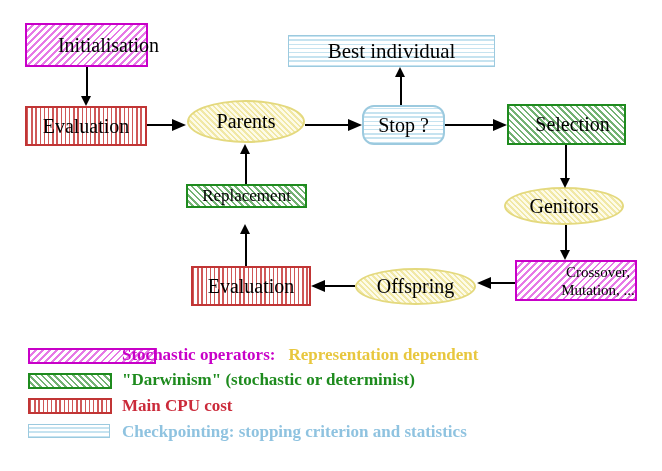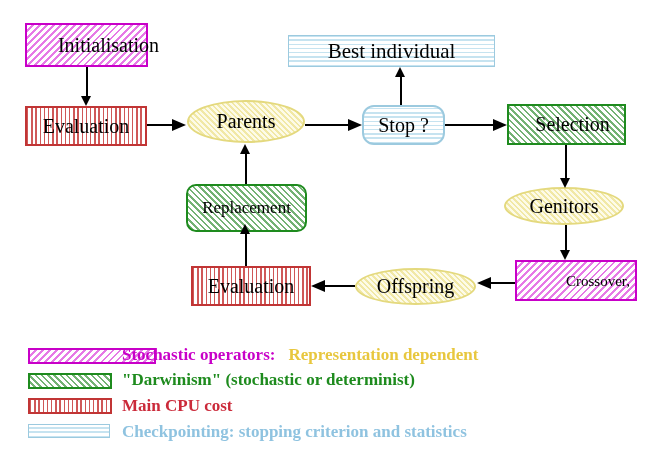--- a/index.html
+++ b/index.html
@@ -66,31 +66,32 @@
     </div>
 
   <div class="node stripe-cyan f20" style="left:362px;top:105px;width:83px;height:40px;border-radius:12px;">
       <span>Stop ?</span>
     </div>
 
   <div class="node hatch-green f20" style="left:507px;top:104px;width:119px;height:41px;padding-left:12px;">
       <span>Selection</span>
     </div>
 
-  <div class="node hatch-green f17" style="left:186px;top:184px;width:121px;height:48px;border-radius:10px;">
+  <div class="node hatch-green f17" style="left:186px;top:184px;width:121px;height:24px;">
       <span>Replacement</span>
     </div>
 
 
   <div class="node ellipse-yellow f20" style="left:504px;top:187px;width:120px;height:38px;">
       <span>Genitors</span>
     </div>
 
   <div class="node hatch-magenta f15" style="left:515px;top:260px;width:122px;height:41px;flex-direction:column;">
     <span>Crossover,</span>
+    <span>Mutation, ...</span>
   </div>
 
   <div class="node stripe-red f20" style="left:191px;top:266px;width:120px;height:40px;">
       <span>Evaluation</span>
     </div>
 
   <div class="node ellipse-yellow f20" style="left:355px;top:268px;width:121px;height:37px;">
       <span>Offspring</span>
     </div>
 

